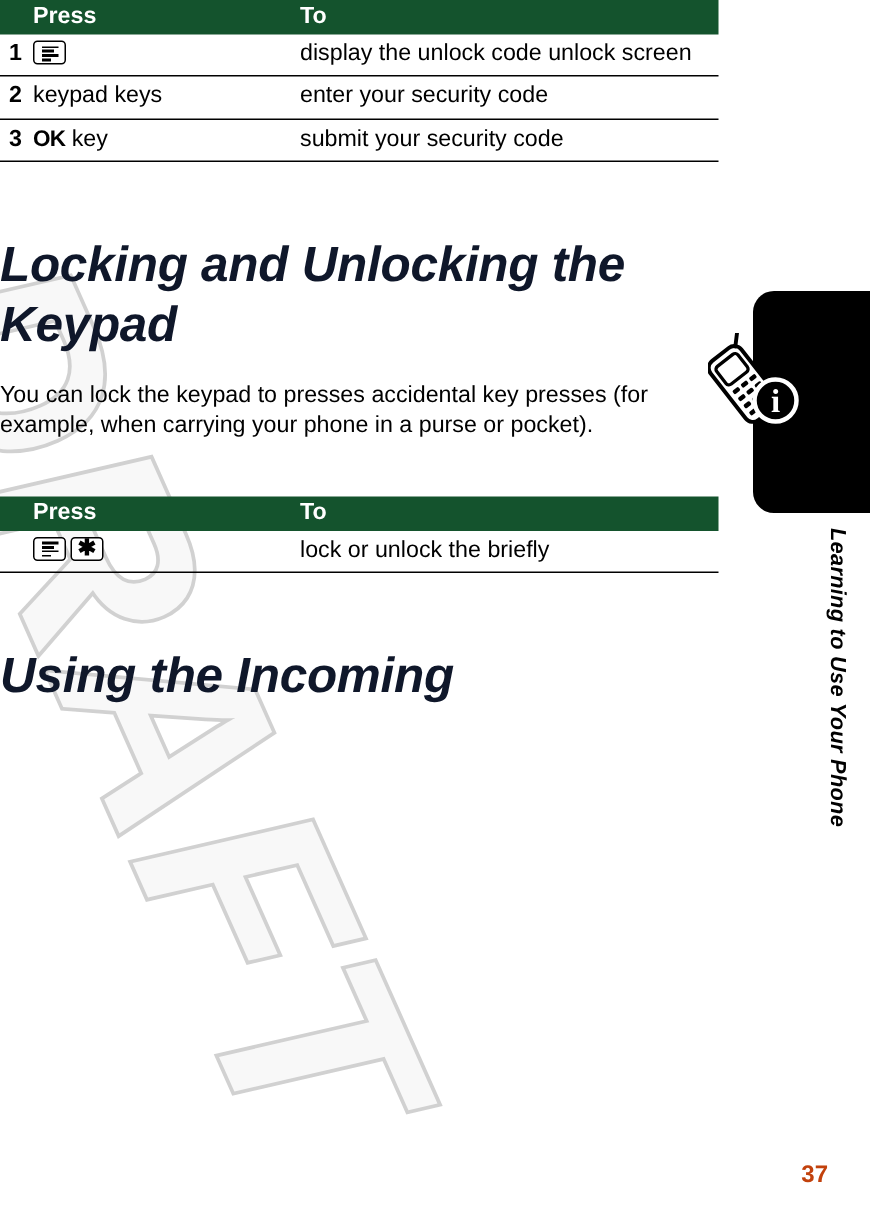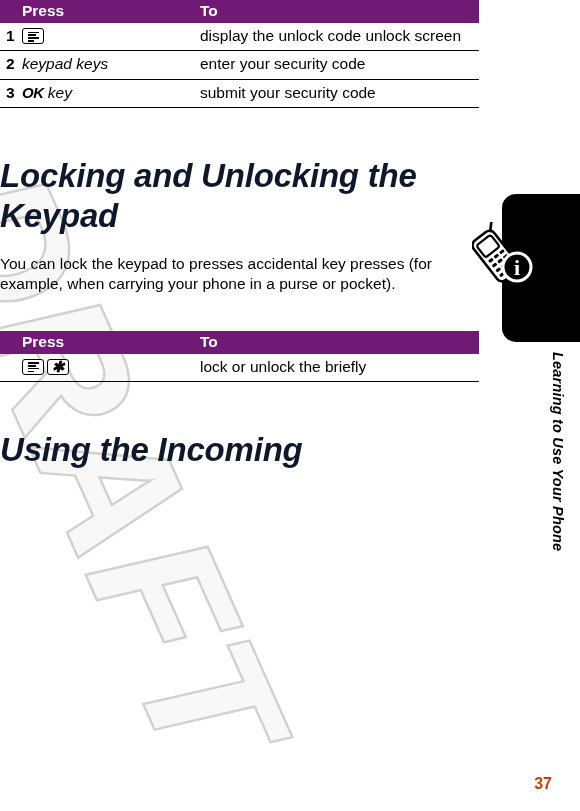--- a/index.html
+++ b/index.html
@@ -57,21 +57,21 @@
     z-index: 3;
   }
 
   
   .press-table {
     width: 479px;
     margin: 0;
     border-collapse: collapse;
   }
   .press-table .thead-row {
-    background: #701a75;
+    background: #14532d;
     height: 22px;
   }
   .press-table .thead-row th {
     color: #ffffff;
     font-size: 15.5px;
     font-weight: bold;
     text-align: left;
     padding: 2px 0 3px 0;
     vertical-align: middle;
   }
@@ -84,21 +84,21 @@
     padding: 4px 0 5px 0;
     vertical-align: top;
     border-bottom: 1.5px solid #000000;
     line-height: 1.18;
   }
   .press-table td.num {
     width: 22px;
     font-weight: bold;
     padding-left: 6px;
   }
-  .press-table td.press { width: 178px; font-style: italic; }
+  .press-table td.press { width: 178px; }
   .press-table td.to { }
   .press-table tr:last-child td { border-bottom: 1.5px solid #000000; }
 
   .ok-glyph {
     font-family: "Liberation Sans Narrow", "Liberation Sans", sans-serif;
     font-weight: bold;
     letter-spacing: -0.5px;
     font-size: 15px;
   }
 

